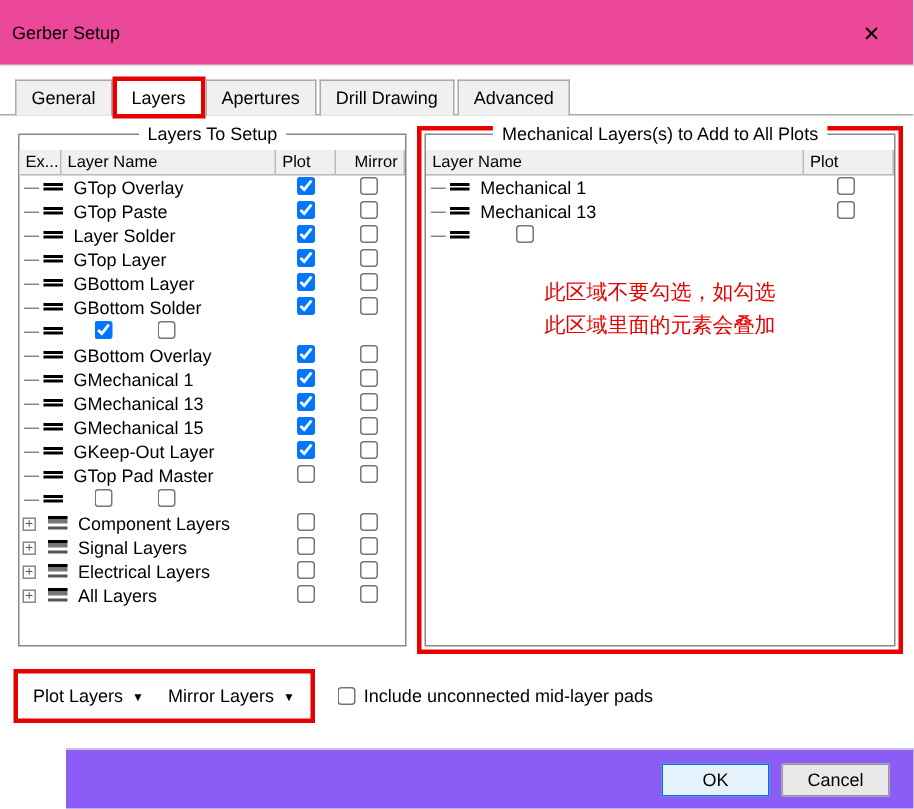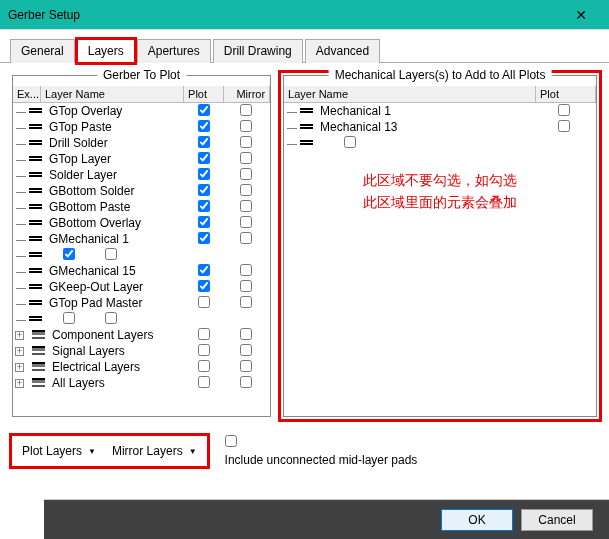--- a/index.html
+++ b/index.html
@@ -7,26 +7,26 @@
     margin: 0;
     font-family: "Segoe UI", Tahoma, sans-serif;
     font-size: 12px;
     background: #fff;
     color: #000;
     width: 609px;
     height: 539px;
     overflow: hidden;
   }
   .titlebar {
-    height: 30px;
+    height: 44px;
     display: flex;
     align-items: center;
     padding: 0 8px;
     border-bottom: 1px solid #ddd;
-    background: #14b8a6;
+    background: #ec4899;
   }
   .titlebar .title { flex: 1; font-size: 12px; }
   .close-btn {
     width: 40px;
     height: 28px;
     display: flex;
     align-items: center;
     justify-content: center;
     font-size: 14px;
     cursor: pointer;
@@ -180,30 +180,30 @@
     cursor: pointer;
     display: flex;
     align-items: center;
     gap: 6px;
   }
   .dropbtn .caret {
     font-size: 8px;
   }
   .checkbox-row {
     display: flex;
+    align-items: center;
     gap: 6px;
-    flex-direction: column;
   }
   .footer {
     position: absolute;
     bottom: 0;
     left: 0;
     right: 0;
     height: 40px;
-    background: #404040;
+    background: #8b5cf6;
     border-top: 1px solid #ccc;
     display: flex;
     justify-content: flex-end;
     align-items: center;
     padding: 0 16px;
     gap: 8px;
     margin-left: 44px;
   }
   .btn {
     min-width: 72px;
@@ -231,21 +231,21 @@
 <div class="tabs">
   <div class="tab">General</div>
   <div class="tab active highlighted">Layers</div>
   <div class="tab">Apertures</div>
   <div class="tab">Drill Drawing</div>
   <div class="tab">Advanced</div>
 </div>
 
 <div class="content">
   <div class="panel left">
-    <div class="panel-header">Gerber To Plot</div>
+    <div class="panel-header">Layers To Setup</div>
     <div class="grid-header">
       <div class="col-ex">Ex...</div>
       <div class="col-name">Layer Name</div>
       <div class="col-plot">Plot</div>
       <div class="col-mirror">Mirror</div>
     </div>
     <div class="grid-body" id="left-rows">
         <div class="row">
           <span class="expand">—</span>
           <span class="glyph"></span>
@@ -256,69 +256,69 @@
         <div class="row">
           <span class="expand">—</span>
           <span class="glyph"></span>
           <span class="name">GTop Paste</span>
           <span class="cb-plot"><input type="checkbox" checked="" style=""></span>
           <span class="cb-mirror"><input type="checkbox" style=""></span>
         </div>
         <div class="row">
           <span class="expand">—</span>
           <span class="glyph"></span>
-          <span class="name">Drill Solder</span>
+          <span class="name">Layer Solder</span>
           <span class="cb-plot"><input type="checkbox" checked="" style=""></span>
           <span class="cb-mirror"><input type="checkbox" style=""></span>
         </div>
         <div class="row">
           <span class="expand">—</span>
           <span class="glyph"></span>
           <span class="name">GTop Layer</span>
           <span class="cb-plot"><input type="checkbox" checked="" style=""></span>
           <span class="cb-mirror"><input type="checkbox" style=""></span>
         </div>
         <div class="row">
           <span class="expand">—</span>
           <span class="glyph"></span>
-          <span class="name">Solder Layer</span>
+          <span class="name">GBottom Layer</span>
           <span class="cb-plot"><input type="checkbox" checked="" style=""></span>
           <span class="cb-mirror"><input type="checkbox" style=""></span>
         </div>
         <div class="row">
           <span class="expand">—</span>
           <span class="glyph"></span>
           <span class="name">GBottom Solder</span>
           <span class="cb-plot"><input type="checkbox" checked="" style=""></span>
           <span class="cb-mirror"><input type="checkbox" style=""></span>
         </div>
         <div class="row">
           <span class="expand">—</span>
           <span class="glyph"></span>
-          <span class="name">GBottom Paste</span>
           <span class="cb-plot"><input type="checkbox" checked="" style=""></span>
           <span class="cb-mirror"><input type="checkbox" style=""></span>
         </div>
         <div class="row">
           <span class="expand">—</span>
           <span class="glyph"></span>
           <span class="name">GBottom Overlay</span>
           <span class="cb-plot"><input type="checkbox" checked="" style=""></span>
           <span class="cb-mirror"><input type="checkbox" style=""></span>
         </div>
         <div class="row">
           <span class="expand">—</span>
           <span class="glyph"></span>
           <span class="name">GMechanical 1</span>
           <span class="cb-plot"><input type="checkbox" checked="" style=""></span>
           <span class="cb-mirror"><input type="checkbox" style=""></span>
         </div>
         <div class="row">
           <span class="expand">—</span>
           <span class="glyph"></span>
+          <span class="name">GMechanical 13</span>
           <span class="cb-plot"><input type="checkbox" checked="" style=""></span>
           <span class="cb-mirror"><input type="checkbox" style=""></span>
         </div>
         <div class="row">
           <span class="expand">—</span>
           <span class="glyph"></span>
           <span class="name">GMechanical 15</span>
           <span class="cb-plot"><input type="checkbox" checked="" style=""></span>
           <span class="cb-mirror"><input type="checkbox" style=""></span>
         </div>

